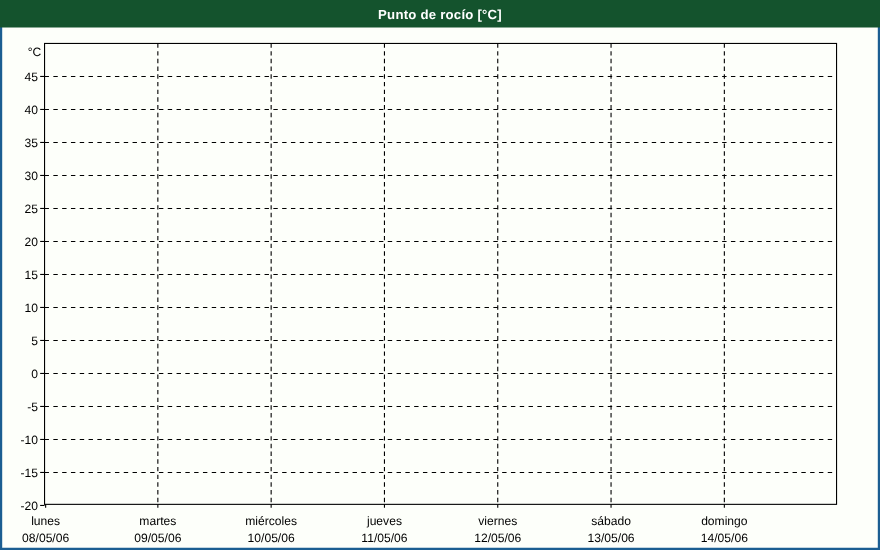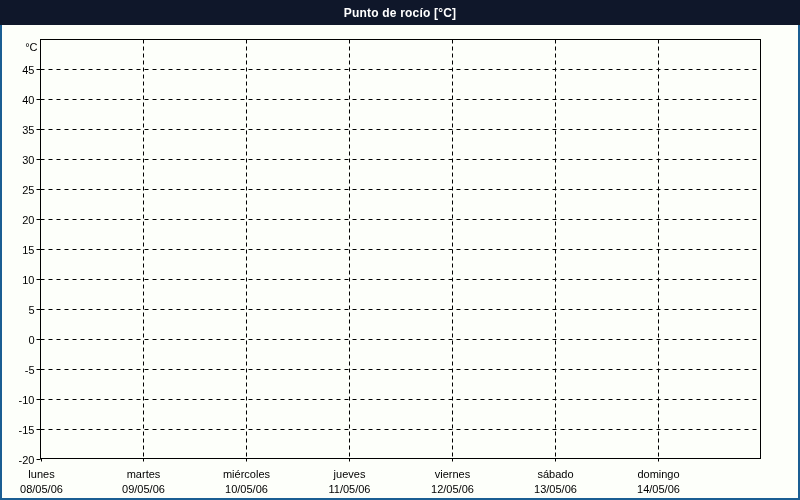--- a/index.html
+++ b/index.html
@@ -26,21 +26,21 @@
   .grid{stroke:#000000;stroke-width:1;stroke-dasharray:4 4;fill:none;}
   .vgrid{stroke-dasharray:4 3;}
   .tick{stroke:#000000;stroke-width:1;}
   .frame{fill:none;stroke:#000000;stroke-width:1;}
   .ylab,.xlab,.unit{font-family:"Liberation Sans",sans-serif;font-size:11px;fill:#000000;}
 </style>
 </head>
 <body>
 
 <div class="window" style="background: rgb(253, 255, 250); box-shadow: rgb(27, 94, 146) 0px 0px 0px 2px inset;">
-  <div class="titlebar" style="background: #0f172a;">
+  <div class="titlebar" style="background: #14532d;">
     <span class="title" style="color: rgb(255, 255, 255);">Punto de rocío [°C]</span>
   </div>
   <svg class="chart" width="800" height="500" viewBox="0 0 800 500" aria-hidden="true">
       <g>
         <line x1="40.5" y1="69.5" x2="760.5" y2="69.5" class="grid"></line>
         <line x1="36.5" y1="69.5" x2="40.5" y2="69.5" class="tick"></line>
         <line x1="40.5" y1="99.5" x2="760.5" y2="99.5" class="grid"></line>
         <line x1="36.5" y1="99.5" x2="40.5" y2="99.5" class="tick"></line>
         <line x1="40.5" y1="129.5" x2="760.5" y2="129.5" class="grid"></line>
         <line x1="36.5" y1="129.5" x2="40.5" y2="129.5" class="tick"></line>

